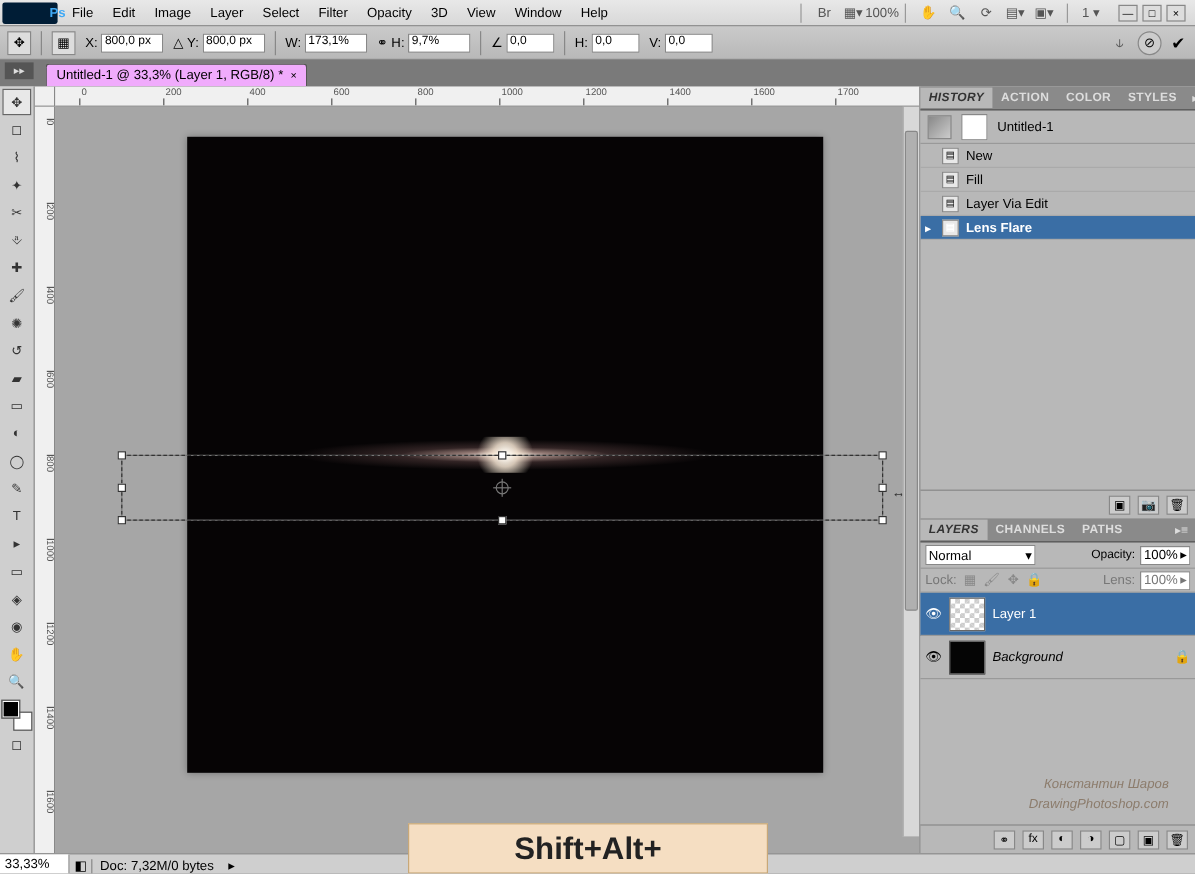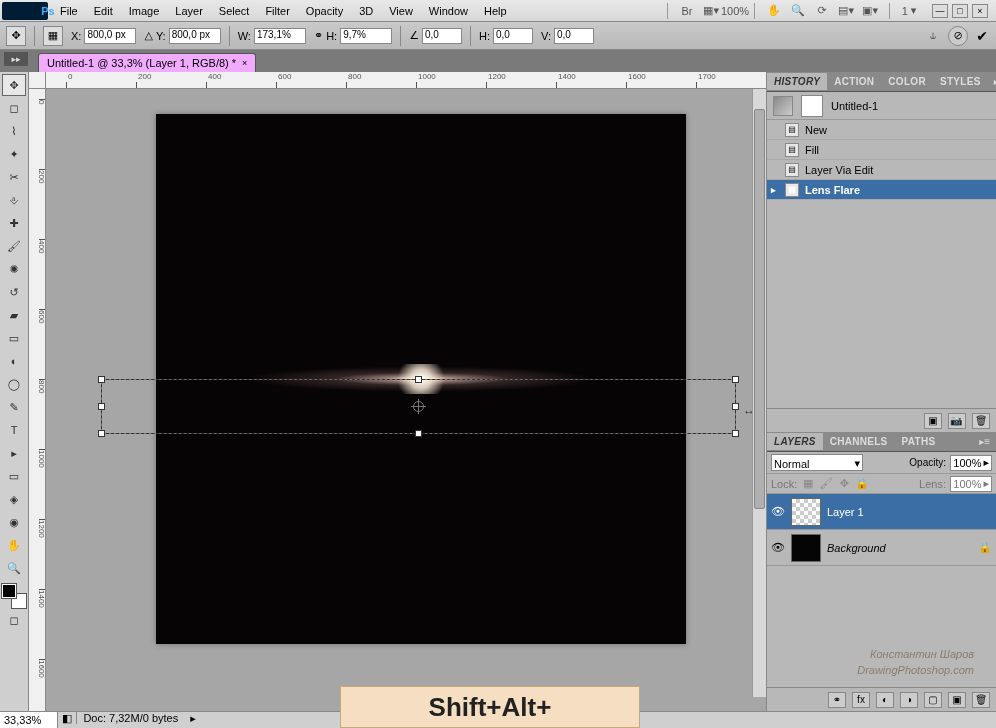--- a/index.html
+++ b/index.html
@@ -105,21 +105,21 @@
 .layer-row.selected { background:#3a6ea5; color:#fff; }
 .eye { width:14px; height:14px; display:flex; align-items:center; justify-content:center; }
 .layer-thumb { width:30px; height:28px; border:1px solid #666; background:#fff; }
 .checker { background-image: linear-gradient(45deg,#ccc 25%,transparent 25%),linear-gradient(-45deg,#ccc 25%,transparent 25%),linear-gradient(45deg,transparent 75%,#ccc 75%),linear-gradient(-45deg,transparent 75%,#ccc 75%); background-size:8px 8px; background-position:0 0,0 4px,4px -4px,-4px 0; }
 .layer-thumb.black { background:#050505; }
 .layer-name { font-size:11px; }
 .layer-name.bg { font-style:italic; }
 .lock-badge { margin-left:auto; font-size:11px; color:#555; }
 
 
-.statusbar { position:absolute; bottom:0; left:0; right:0; height:17px; background:#cfcfcf; border-top:1px solid #888; display:flex; align-items:flex-start; font-size:10px; }
+.statusbar { position:absolute; bottom:0; left:0; right:0; height:17px; background:#cfcfcf; border-top:1px solid #888; display:flex; align-items:flex-end; font-size:10px; }
 .status-zoom { width:58px; border-right:1px solid #888; padding:0 4px; background:#fff; height:100%; display:flex; align-items:center; }
 .status-left-icons { display:flex; padding:0 4px; }
 .status-doc { padding:0 6px; border-left:1px solid #888; }
 .status-arrow { padding:0 6px; }
 
 
 .watermark { position:absolute; right:22px; bottom:50px; text-align:right; font-style:italic; color:#8c7c6c; font-family: Georgia, serif; font-size:13px; line-height:16px; pointer-events:none; }
 .shortcut-overlay { position:absolute; left:340px; bottom:0; width:300px; height:42px; background:#f5dec2; border:1px solid #c8a878; display:flex; align-items:center; justify-content:center; font-size:26px; font-weight:bold; color:#222; }
 
 .scrollbar-v { position:absolute; top:0; right:0; width:14px; bottom:14px; background:#d8d8d8; border-left:1px solid #999; }

